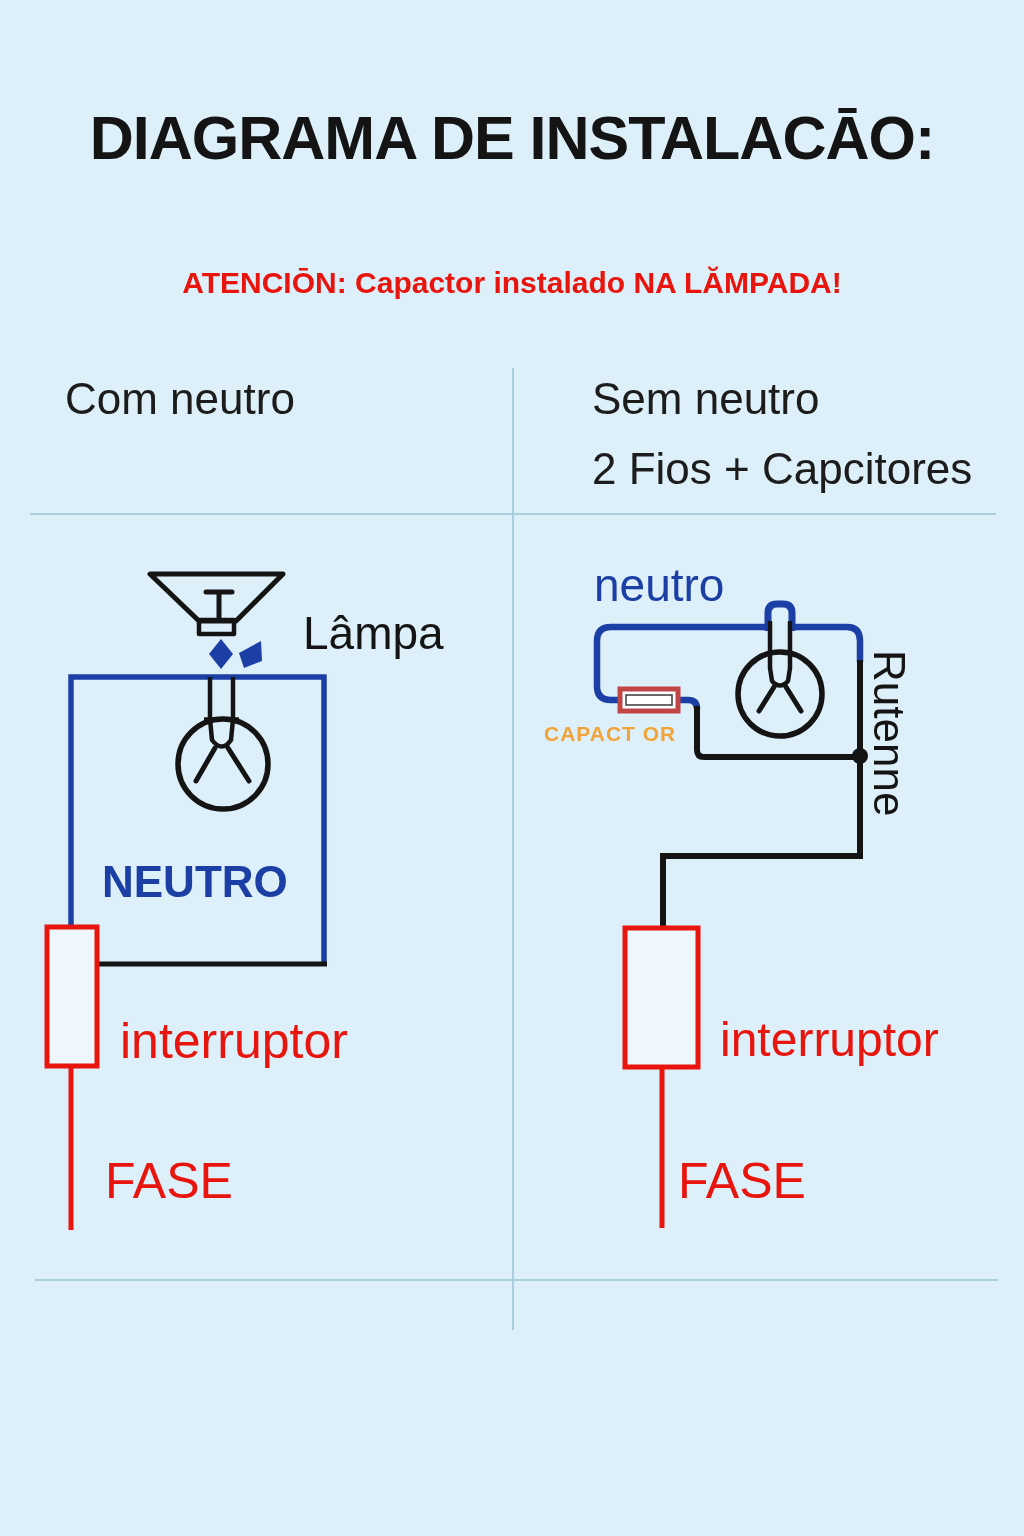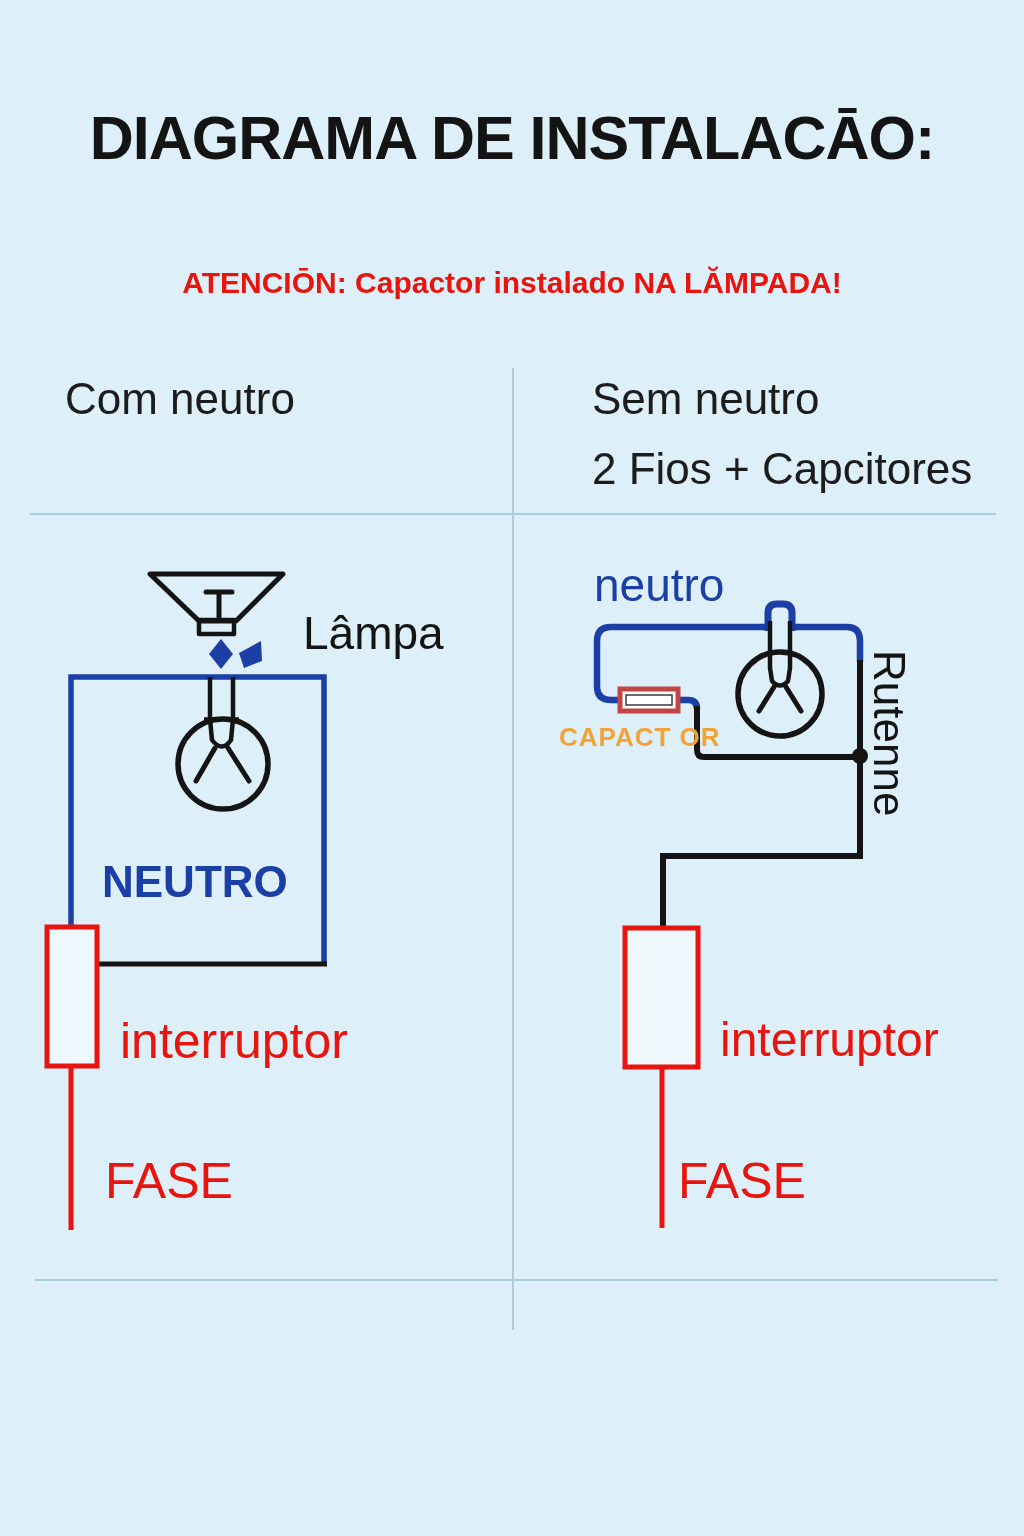--- a/index.html
+++ b/index.html
@@ -22,21 +22,21 @@
   .h-left2{left:103px;top:440px;}
   .h-right1{left:592px;top:374px;}
   .h-right2{left:592px;top:444px;font-size:44px;}
   .divider{background:var(--divider,#a9cede);}
   .divider-v{left:512px;top:368px;width:2px;height:962px;}
   .divider-h1{left:30px;top:513px;width:966px;height:2px;}
   .divider-h2{left:35px;top:1279px;width:963px;height:2px;}
   .lamp-label{left:303px;top:595px;font-size:46px;color:var(--ink,#141414);margin-top:11px;}
   .neutro-left{left:102px;top:857px;font-size:44px;font-weight:bold;color:var(--blue,#1b3fa4);}
   .neutro-right{left:594px;top:558px;font-size:46px;color:var(--blue,#1b3fa4);}
-  .capactor-label{left:559px;top:722px;font-size:26px;font-weight:bold;
+  .capactor-label{left:544px;top:722px;font-size:21px;font-weight:bold;
     color:var(--orange,#f2a338);letter-spacing:1px;}
   .rutenne-label{left:914px;top:650px;font-size:44px;color:var(--ink,#141414);
     transform:rotate(90deg);transform-origin:0 0;}
   .interruptor-left{left:120px;top:1012px;font-size:50px;color:var(--red,#e8150e);}
   .interruptor-right{left:720px;top:1012px;font-size:48px;color:var(--red,#e8150e);}
   .fase-left{left:105px;top:1152px;font-size:50px;color:var(--red,#e8150e);}
   .fase-right{left:678px;top:1152px;font-size:50px;color:var(--red,#e8150e);}
   svg.circuit{position:absolute;left:0;top:0;}
   .no-fill{fill:none;}
   .s-ink{stroke:var(--ink,#141414);}

